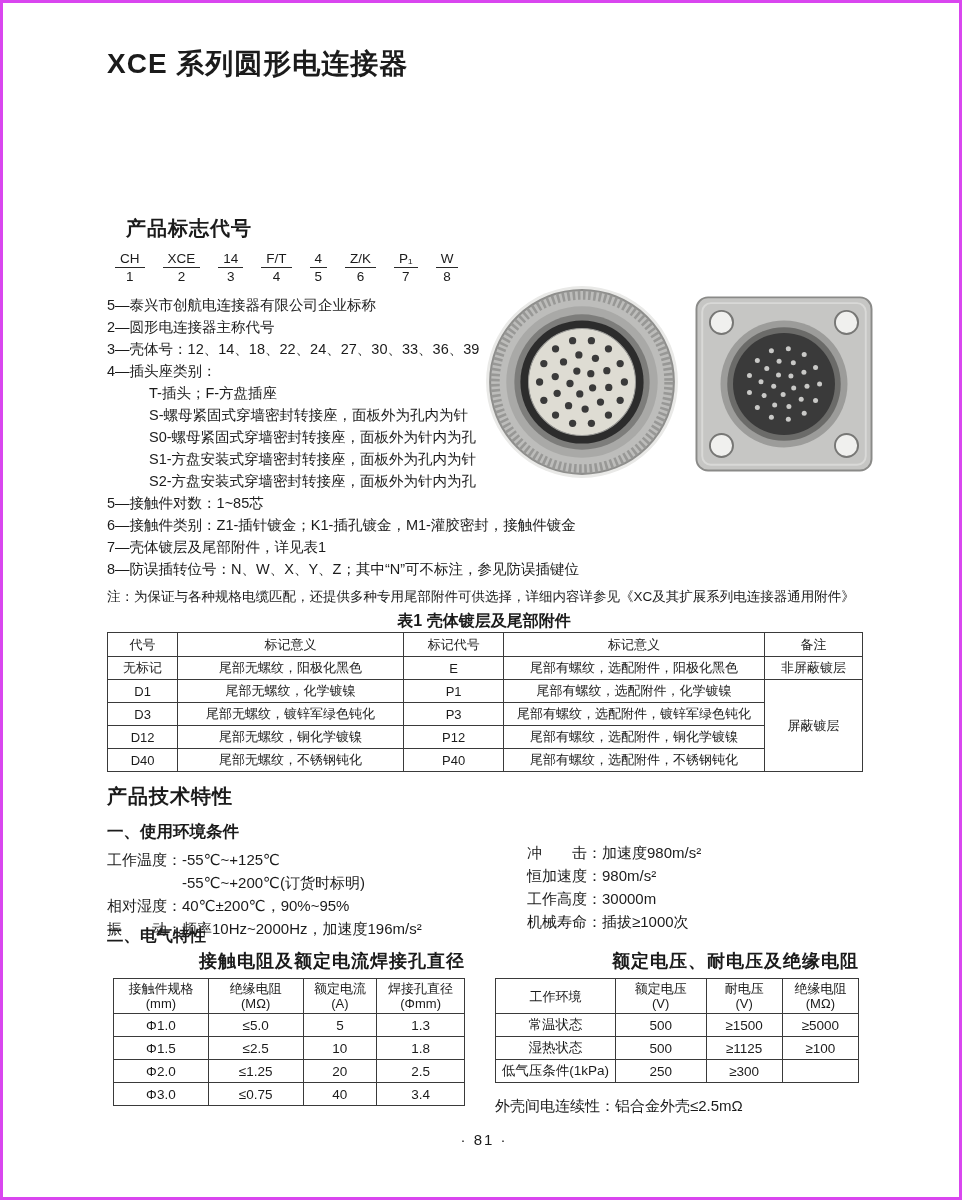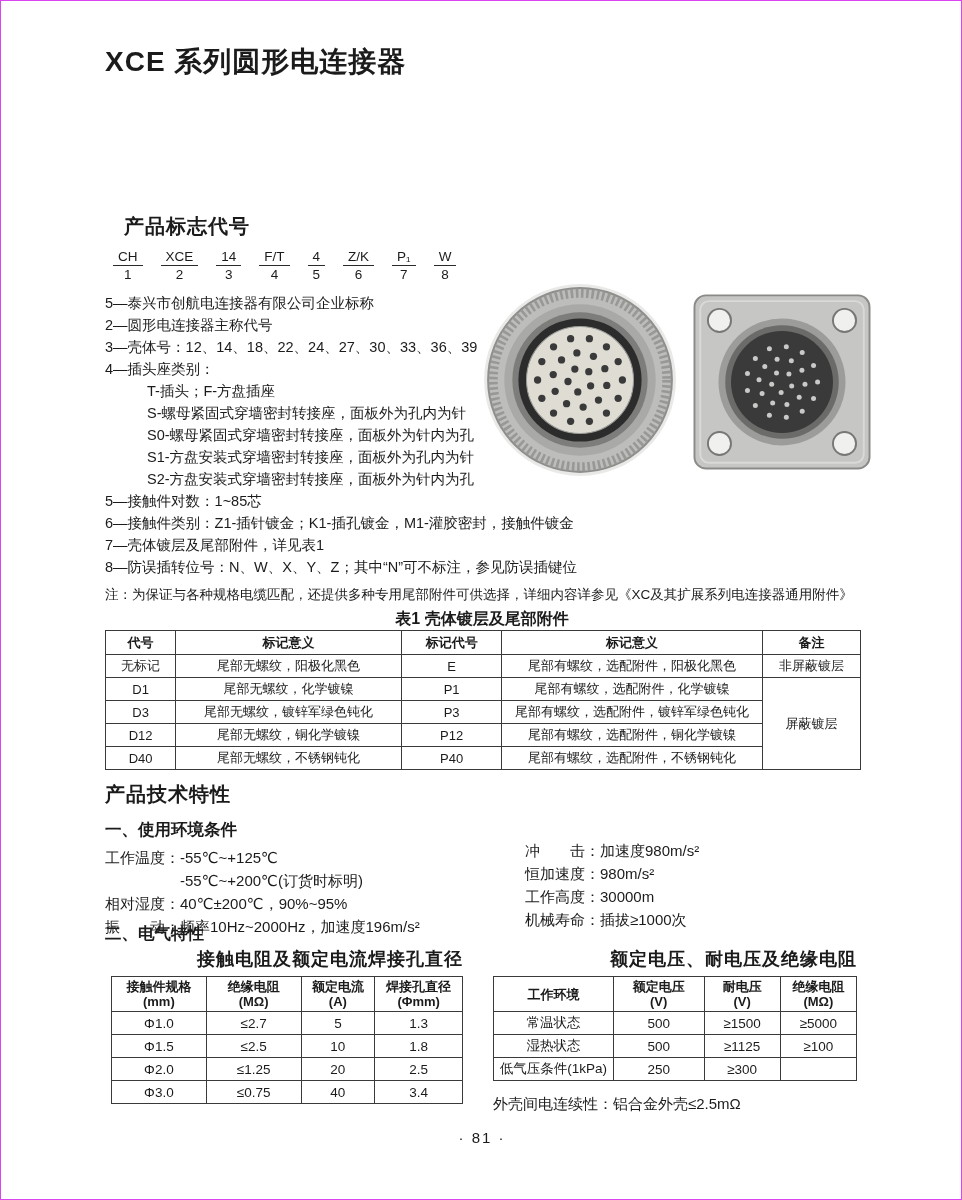--- a/index.html
+++ b/index.html
@@ -1,20 +1,20 @@
 <!DOCTYPE html>
 <html><head>
 <meta charset="utf-8">
 <style>
   * { margin:0; padding:0; box-sizing:border-box; }
   html,body { background:#e8e8e8; }
   body { font-family:"Liberation Sans","DejaVu Sans",sans-serif; }
   .page {
     position:relative; width:962px; height:1200px; margin:0 auto;
-    background:#ffffff; border:1px solid #d946ef; overflow:hidden; color:#1b1b1b;padding-left:16px;
+    background:#ffffff; border:3px solid #d946ef; overflow:hidden; color:#1b1b1b;padding-left:16px;
   }
   .abs { position:absolute; }
 
   .doc-title { left:104px; top:42px; font-size:28px; font-weight:bold; letter-spacing:1px; }
   .intro {
     left:104px; top:86px; width:766px; font-size:15.5px; line-height:25.5px;
     text-align:justify; text-indent:2em;
   }
 
   .h2 { font-size:20px; font-weight:bold; letter-spacing:1px; }
@@ -30,21 +30,21 @@
   .mlist .sub { padding-left:42px; }
 
   .photos { left:478px; top:276px; width:404px; height:208px; display:flex; gap:0; }
   .photos svg { display:block; }
 
   .note { left:104px; top:585px; width:780px; font-size:13.5px; }
   .tcap { left:0; top:608px; width:962px; text-align:center; font-size:16px; font-weight:bold; }
 
   table { border-collapse:collapse; }
   th, td { border:1px solid #3a3a3a; text-align:center; font-size:13px; padding:2px 3px; }
-  th { font-weight:bold; white-space:pre-line; line-height:15px; }
+  th { font-weight:normal; white-space:pre-line; line-height:15px; }
 
   .t1 { left:104px; top:629px; width:756px; }
   .t1 th { height:24px; }
   .t1 td { height:23px; }
 
   #tech-heading { left:104px; top:780px; }
   .h3 { font-size:16.5px; font-weight:bold; }
   #env-heading { left:104px; top:818px; }
   .env-col { font-size:15px; line-height:23px; }
   .env-col .line { white-space:pre; }
@@ -296,21 +296,21 @@
 (mm)</th>
         <th>绝缘电阻
 (MΩ)</th>
         <th>额定电流
 (A)</th>
         <th>焊接孔直径
 (Φmm)</th>
       </tr>
       <tr>
         <td>Φ1.0</td>
-        <td>≤2.7</td>
+        <td>≤5.0</td>
         <td>5</td>
         <td>1.3</td>
       </tr>
       <tr>
         <td>Φ1.5</td>
         <td>≤2.5</td>
         <td>10</td>
         <td>1.8</td>
       </tr>
       <tr>

